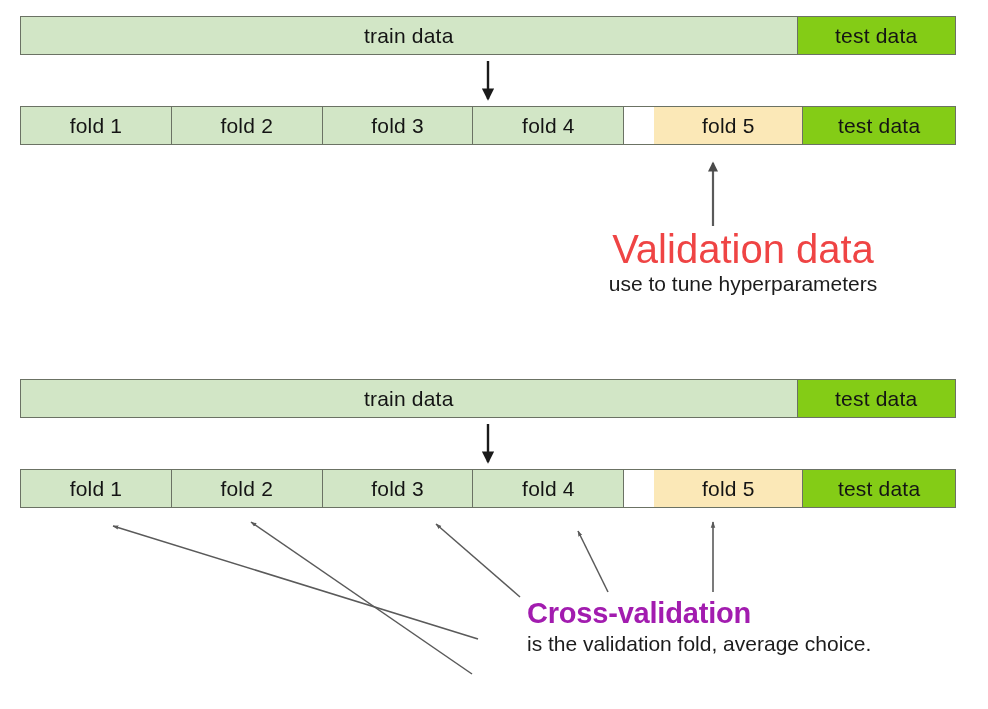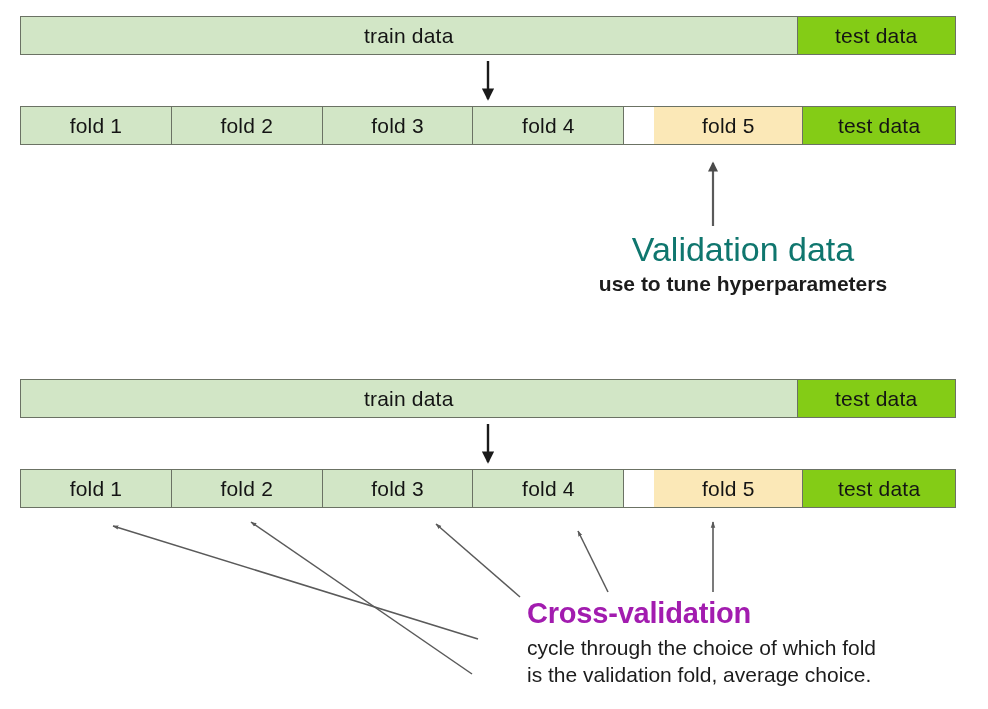--- a/index.html
+++ b/index.html
@@ -65,32 +65,31 @@
   
   .textblock { position: absolute; }
 
   #validation-block {
     left: 528px;
     top: 231px;
     width: 430px;
     text-align: center;
   }
   #validation-title {
-    font-size: 34px;
+    font-size: 40px;
     line-height: 36px;
-    color: #0f766e;
+    color: #ef4444;
     white-space: nowrap;
   }
   #validation-sub {
     font-size: 21px;
     line-height: 27px;
     color: #1c1c1c;
     margin-top: 3px;
     white-space: nowrap;
-    font-weight: bold;
   }
 
   #crossval-block {
     left: 527px;
     top: 596px;
     width: 452px;
     text-align: left;
   }
   #crossval-title {
     font-size: 29px;
@@ -141,21 +140,20 @@
     <div class="seg green" style="flex:156">fold 1</div>
     <div class="seg green" style="flex:156">fold 2</div>
     <div class="seg green" style="flex:156">fold 3</div>
     <div class="seg green" style="flex:156">fold 4</div>
     <div class="seg yellow" style="flex:154">fold 5</div>
     <div class="seg pink" style="flex:158">test data</div>
   </div>
 
   <div class="textblock" id="crossval-block">
     <div id="crossval-title">Cross-validation</div>
-    <div id="crossval-line1">cycle through the choice of which fold</div>
     <div id="crossval-line2">is the validation fold, average choice.</div>
   </div>
 
   <svg id="arrow-layer" viewBox="0 0 988 709">
     <defs>
       <marker id="head-dark" viewBox="0 0 10 10" refX="8.5" refY="5" markerWidth="5.2" markerHeight="5.2" orient="auto-start-reverse">
         <path d="M 0 0 L 10 5 L 0 10 z" fill="#1a1a1a"></path>
       </marker>
       <marker id="head-gray" viewBox="0 0 10 10" refX="8.5" refY="5" markerWidth="4.6" markerHeight="4.6" orient="auto-start-reverse">
         <path d="M 0 0 L 10 5 L 0 10 z" fill="#4a4a4a"></path>

